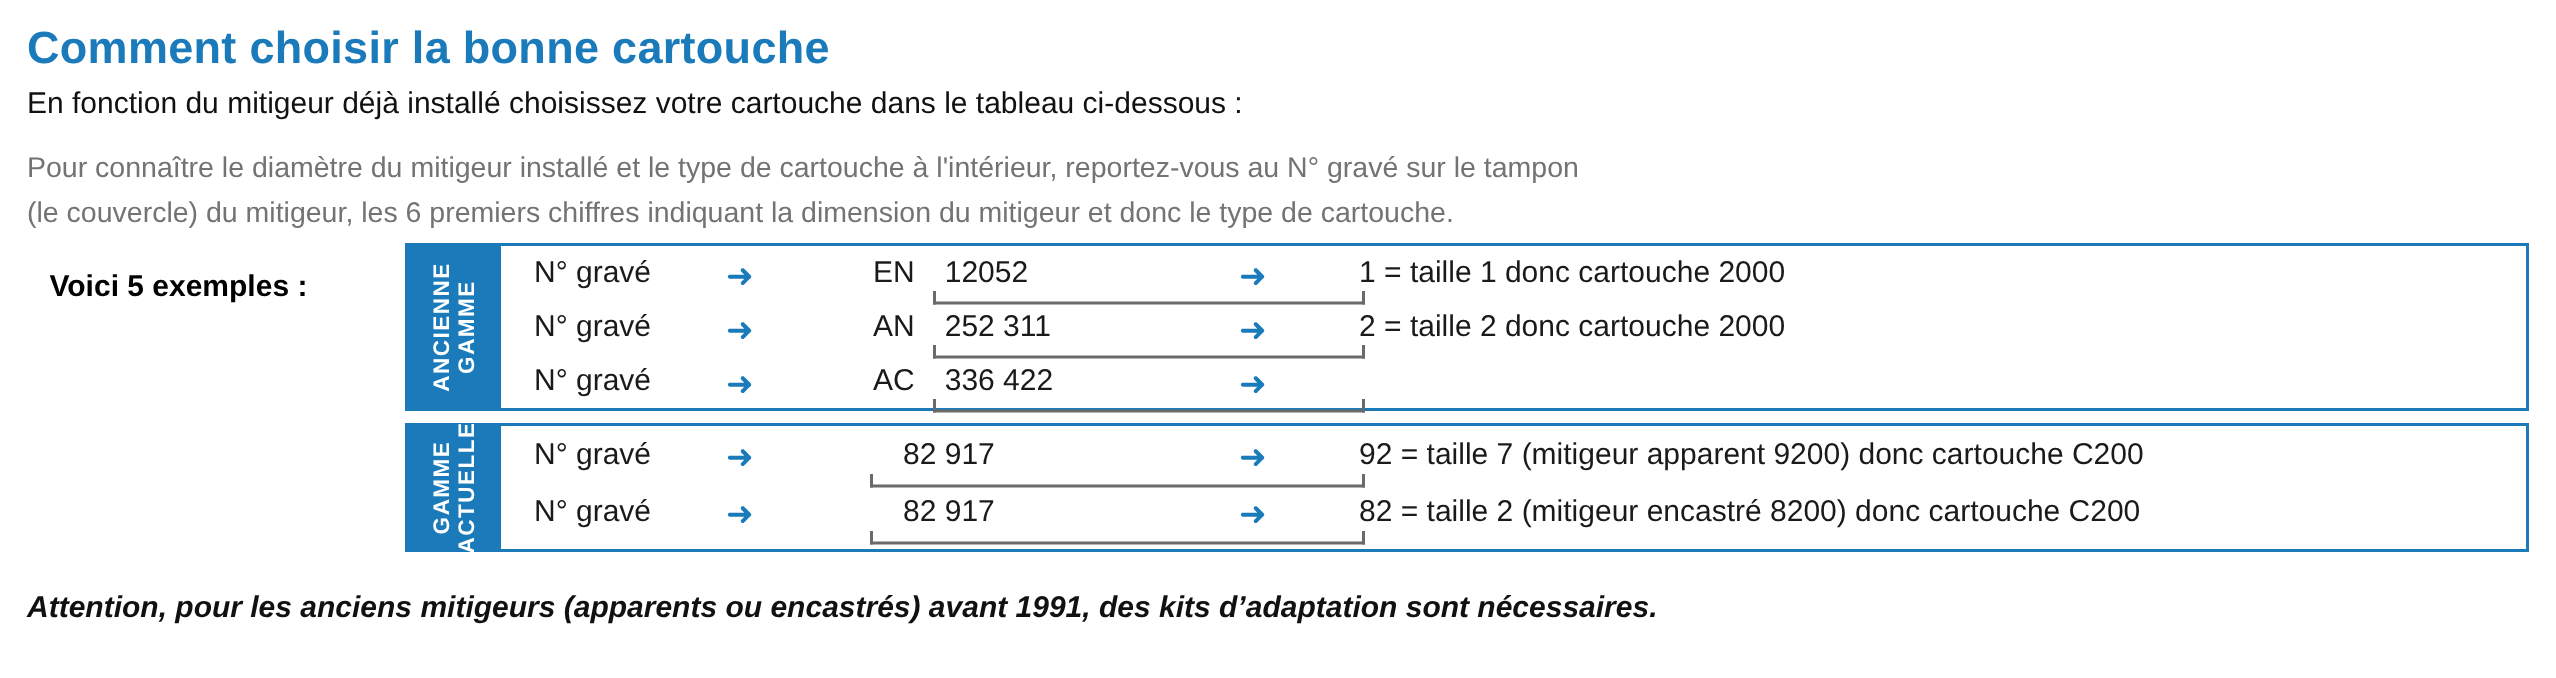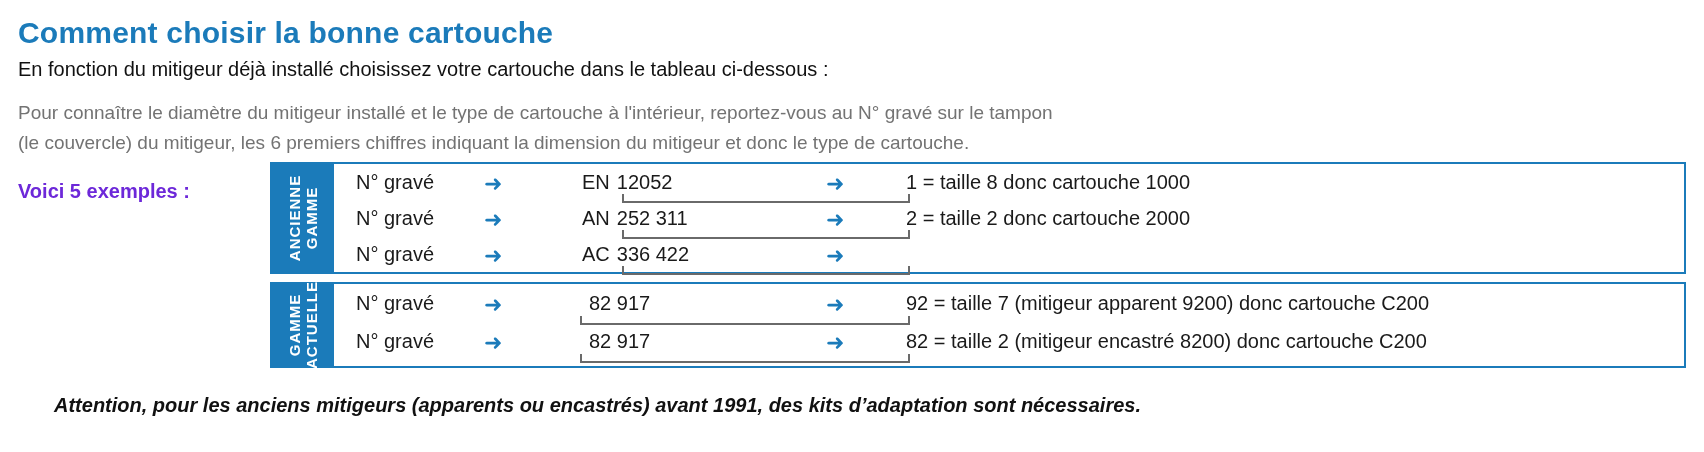--- a/index.html
+++ b/index.html
@@ -49,25 +49,25 @@
     top: 98px;
     font-size: 19px;
     color: #737373;
     line-height: 30px;
   }
   .para div { white-space: nowrap; }
 
   
   .voici {
     position: absolute;
-    left: 18px;
+    left: 33px;
     top: 180px;
     font-size: 20px;
     font-weight: bold;
-    color: #6d28d9;
+    color: #000000;
     white-space: nowrap;
   }
 
   
   .box {
     position: absolute;
     left: 270px;
     border: 2px solid #1b7bba;
     background: #ffffff;
     box-sizing: border-box;
@@ -122,21 +122,21 @@
   #box-actuelle .row { height: 38px; }
 
   .cell {
     position: absolute;
     top: 3px;
     white-space: nowrap;
   }
   .c-label { left: 22px; }
   .c-arrow1 { left: 150px; font-size: 22px; color: #1b7bba; }
   .c-code { left: 248px; }
-  .c-code .prefix { margin-right: 7px; }
+  .c-code .prefix { margin-right: 20px; }
   .c-code .digits { border-bottom: 0px solid transparent; }
   .c-arrow2 { left: 492px; font-size: 22px; color: #1b7bba; }
   .c-result { left: 572px; }
   .c-result .res { font-weight: normal; }
 
   
   .bracket {
     position: absolute;
     border: 2px solid #6a6a6a;
     border-top: none;
@@ -147,21 +147,20 @@
   
   .note {
     position: absolute;
     left: 18px;
     top: 394px;
     font-size: 20px;
     font-style: italic;
     font-weight: bold;
     color: #111111;
     white-space: nowrap;
-    margin-left: 36px;
   }
 </style>
 </head>
 <body>
 
 <div class="page">
 
   <div class="title">Comment choisir la bonne cartouche</div>
   <div class="subtitle">En fonction du mitigeur déjà installé choisissez votre cartouche dans le tableau ci-dessous :</div>
 
@@ -183,21 +182,21 @@
 
       <div class="row">
         <span class="cell c-label">N° gravé</span>
         <span class="cell c-arrow1">➜</span>
         <span class="cell c-code">
           <span class="prefix">EN</span><span class="digits">12052</span>
         </span>
         <span class="cell c-arrow2">➜</span>
         <span class="cell c-result">
           <span>1</span>
-          <span class="res">= taille 8 donc cartouche 1000</span>
+          <span class="res">= taille 1 donc cartouche 2000</span>
         </span>
         <span class="bracket" style="left:288px; top:26px; width:288px; height:9px;"></span>
       </div>
 
       <div class="row">
         <span class="cell c-label">N° gravé</span>
         <span class="cell c-arrow1">➜</span>
         <span class="cell c-code">
           <span class="prefix">AN</span><span class="digits">252 311</span>
         </span>

